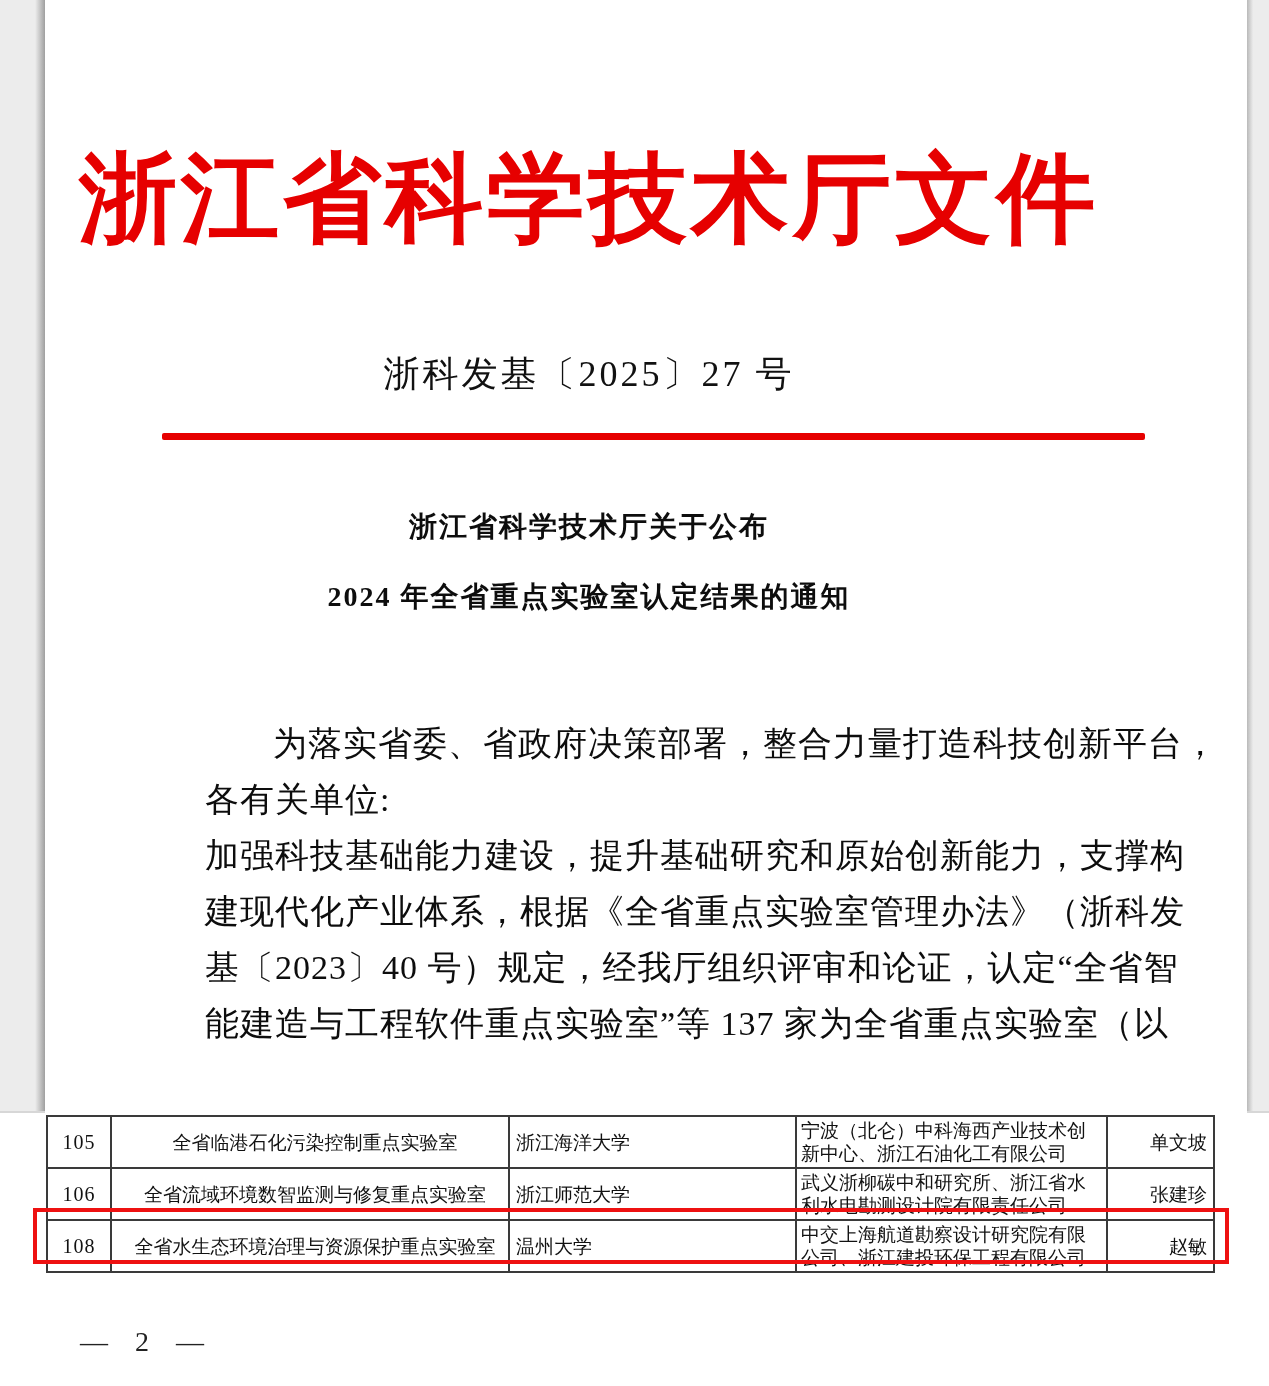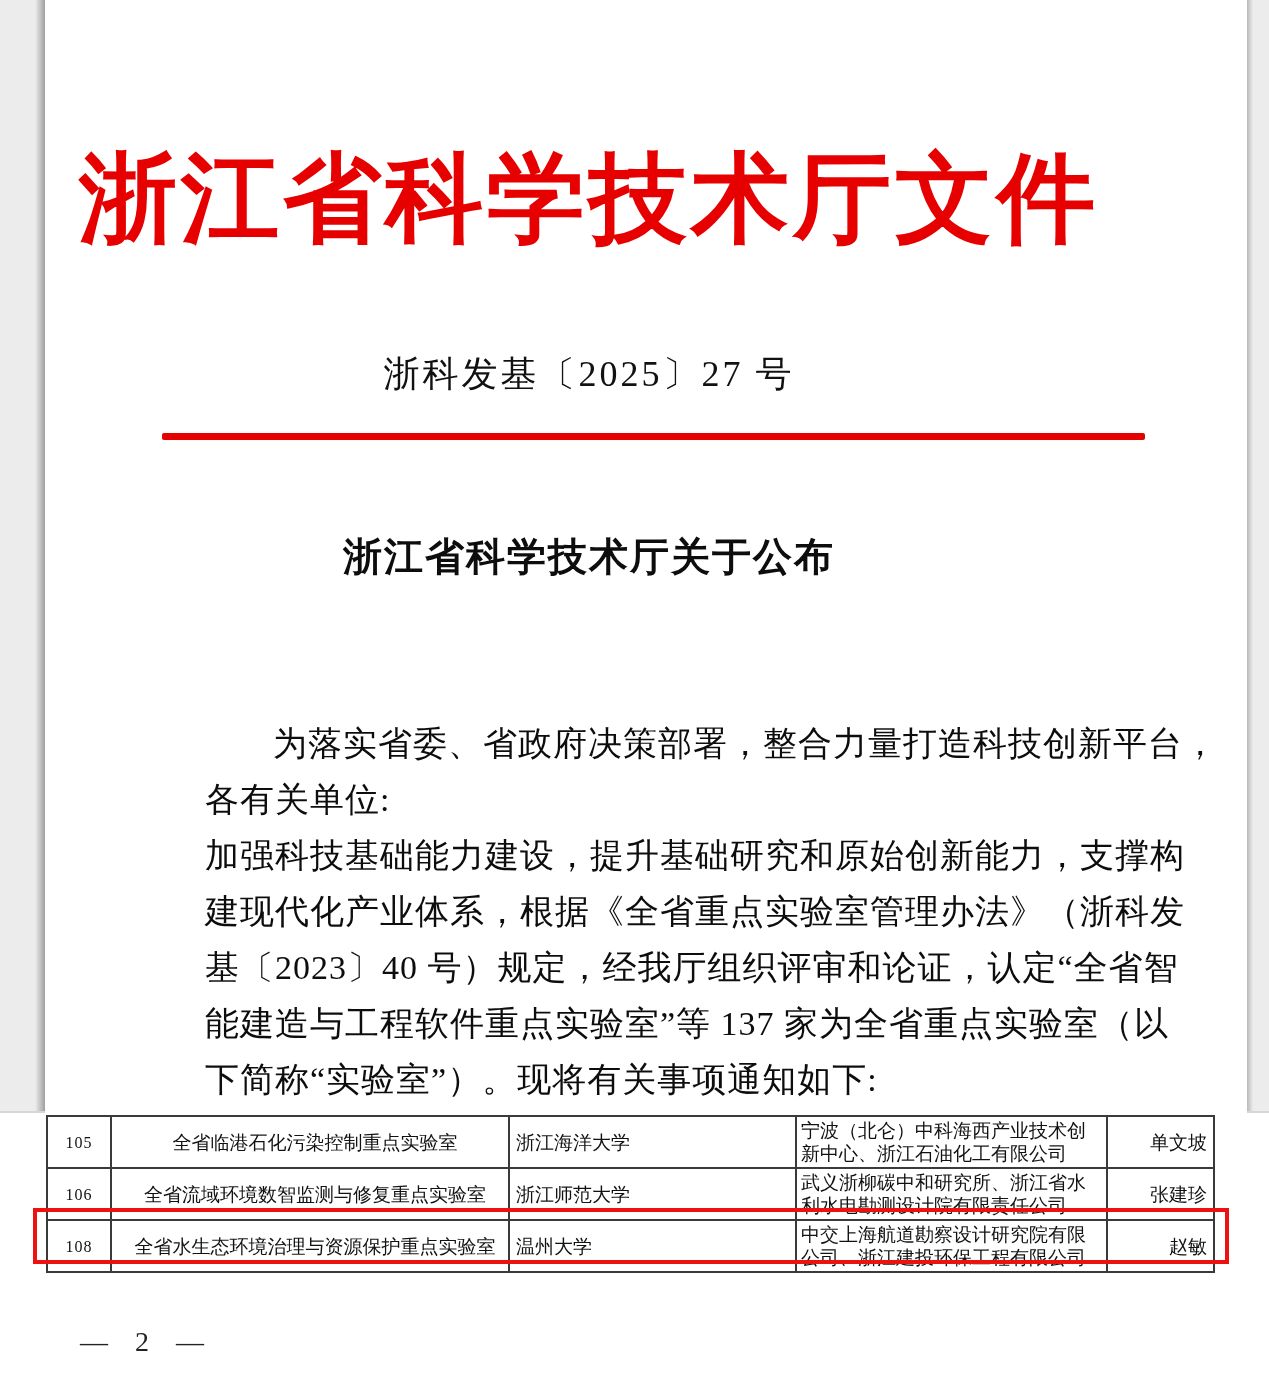--- a/index.html
+++ b/index.html
@@ -28,39 +28,39 @@
   }
   .doc-number{
     position:absolute;left:0;top:350px;width:100%;
     text-align:center;font-size:36px;letter-spacing:3px;color:#111;white-space:nowrap;
   }
   .red-rule{
     position:absolute;left:117px;top:433px;width:983px;height:7px;
     background:var(--accent_red,#e60000);border-radius:2px;
   }
   .notice-title{
-    position:absolute;left:0;top:522px;width:100%;
-    text-align:center;font-weight:bold;font-size:39px;line-height:70px;
+    position:absolute;left:0;top:492px;width:100%;
+    text-align:center;font-weight:bold;font-size:28px;line-height:70px;
     letter-spacing:2px;color:#0d0d0d;white-space:nowrap;
   }
   .body-text{
     position:absolute;left:160px;top:716px;width:895px;
     font-size:34px;color:#0d0d0d;
   }
   .bl{height:56px;line-height:56px;text-align:justify;text-align-last:justify;white-space:nowrap;letter-spacing:1px;}
   .bl.nj{text-align:left;text-align-last:left;}
   .bl.ind{text-indent:68px;}
   
   .results{
     position:absolute;left:46px;top:1115px;width:1167px;
     border-collapse:collapse;table-layout:fixed;
     font-size:19px;line-height:23px;color:#111;
   }
   .results td{border:2px solid #3a3a3a;vertical-align:middle;padding:2px 6px;overflow:hidden;}
-  .results td.c-no{text-align:center;font-size:16px;letter-spacing:1px;}
+  .results td.c-no{text-align:center;font-size:20px;letter-spacing:1px;}
   .results td.c-lab{padding-left:16px;white-space:nowrap;text-align:center;}
   .results td.c-inst{white-space:nowrap;}
   .results td.c-part{padding-left:4px;}
   .results td.c-dir{text-align:right;}
   .results tr.r1 td{height:44px;}
   .results tr.r2 td{height:43px;}
   .results tr.r3 td{height:48px;}
   .results tr.r4 td{height:46px;}
   .hl-box{
     position:absolute;left:33px;top:1208px;width:1188px;height:48px;
@@ -79,30 +79,30 @@
   <div class="margin-left"></div>
   <div class="margin-right"></div>
 
   <div class="page">
     <div class="doc-title">浙江省科学技术厅文件</div>
     <div class="doc-number">浙科发基〔2025〕27 号</div>
     <div class="red-rule"></div>
 
     <div class="notice-title">
       <div>浙江省科学技术厅关于公布</div>
+      <div>2024 年全省重点实验室认定结果的通知</div>
     </div>
 
     <div class="body-text">
       <div class="bl ind">为落实省委、省政府决策部署，整合力量打造科技创新平台，</div>
       <div class="bl nj">各有关单位:</div>
       <div class="bl">加强科技基础能力建设，提升基础研究和原始创新能力，支撑构</div>
       <div class="bl">建现代化产业体系，根据《全省重点实验室管理办法》（浙科发</div>
       <div class="bl">基〔2023〕40 号）规定，经我厅组织评审和论证，认定“全省智</div>
       <div class="bl">能建造与工程软件重点实验室”等 137 家为全省重点实验室（以</div>
-      <div class="bl nj">下简称“实验室”）。现将有关事项通知如下:</div>
     </div>
   </div>
 
   <table class="results">
     <colgroup>
       <col style="width:64px">
         <col style="width:398px">
         <col style="width:287px">
         <col style="width:311px">
         <col style="width:107px">

